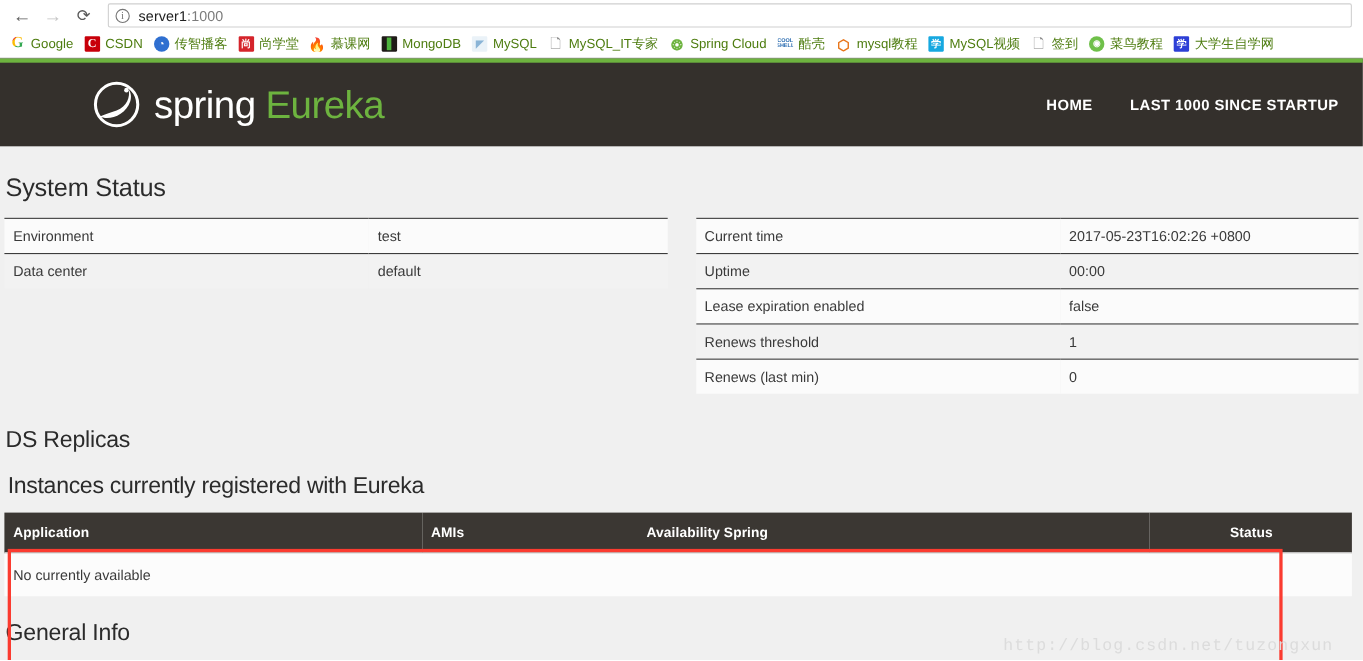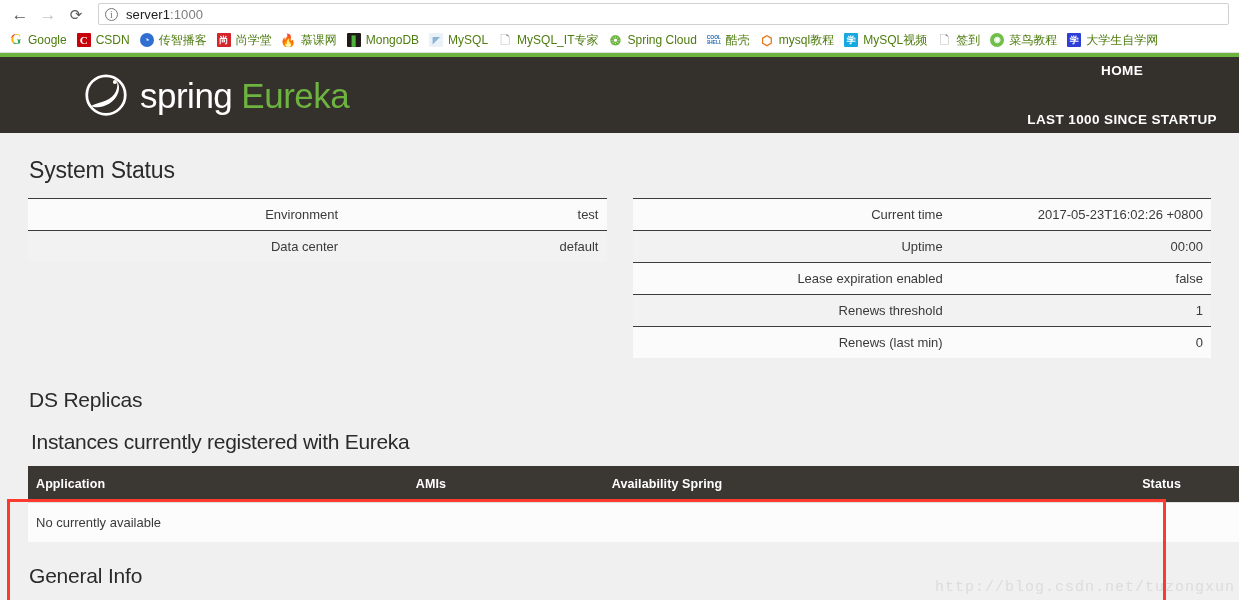--- a/index.html
+++ b/index.html
@@ -154,33 +154,32 @@
     white-space: nowrap;
   }
   .brand-spring { color: #ffffff; }
   .brand-eureka { color: #6db33f; margin-left: 9px; }
 
   .eureka-nav {
     display: flex;
     align-items: center;
     gap: 34px;
     padding-right: 6px;
-    flex-direction: column;
   }
   .nav-link {
     color: #ffffff;
     font-size: 13.5px;
     font-weight: bold;
     letter-spacing: 0.4px;
     text-decoration: none;
     white-space: nowrap;
   }
 
   .content {
-    padding: 0 28px;
+    padding: 0 4px;
     position: relative;
   }
 
   h1.section-title {
     font-size: 23px;
     font-weight: normal;
     color: #2b2b2b;
     letter-spacing: -0.2px;
     margin: 24px 0 14px 1px;
   }
@@ -188,21 +187,20 @@
   .status-grid {
     display: flex;
     gap: 26px;
     align-items: flex-start;
   }
   .status-col { flex: 1; min-width: 0; }
 
   table.eu-table {
     width: 100%;
     border-collapse: collapse;
-    text-align: right;
   }
   table.eu-table td {
     font-size: 13px;
     color: #3a3a3a;
     padding: 8px 8px 8px 8px;
     border-top: 1px solid #3c3c3c;
     vertical-align: middle;
     line-height: 15px;
   }
   table.eu-table tr:nth-child(odd) td { background: #fbfbfb; }
@@ -268,21 +266,21 @@
   h2.general-info {
     font-size: 21px;
     font-weight: normal;
     color: #2b2b2b;
     letter-spacing: -0.2px;
     margin: 22px 0 0 1px;
   }
 
   .watermark {
     position: absolute;
-    right: 4px;
+    right: 27px;
     bottom: 4px;
     font-family: "Liberation Mono", monospace;
     font-size: 15px;
     color: #dcdcdc;
     letter-spacing: 1px;
     white-space: nowrap;
     z-index: 6;
   }
 </style>
 </head>

